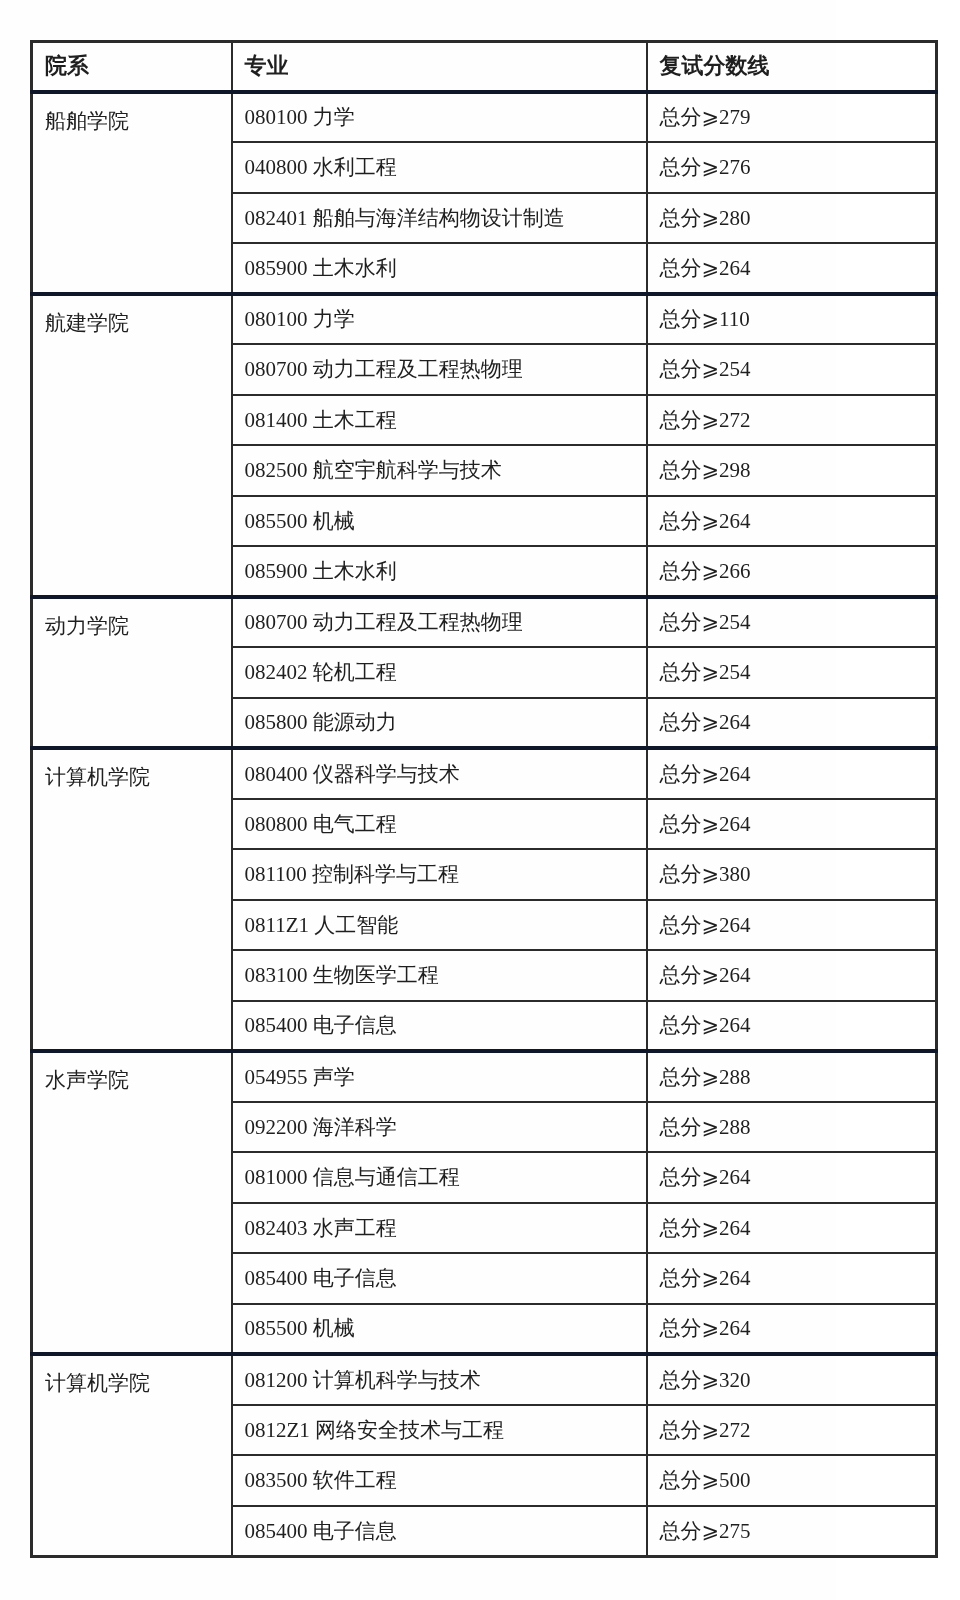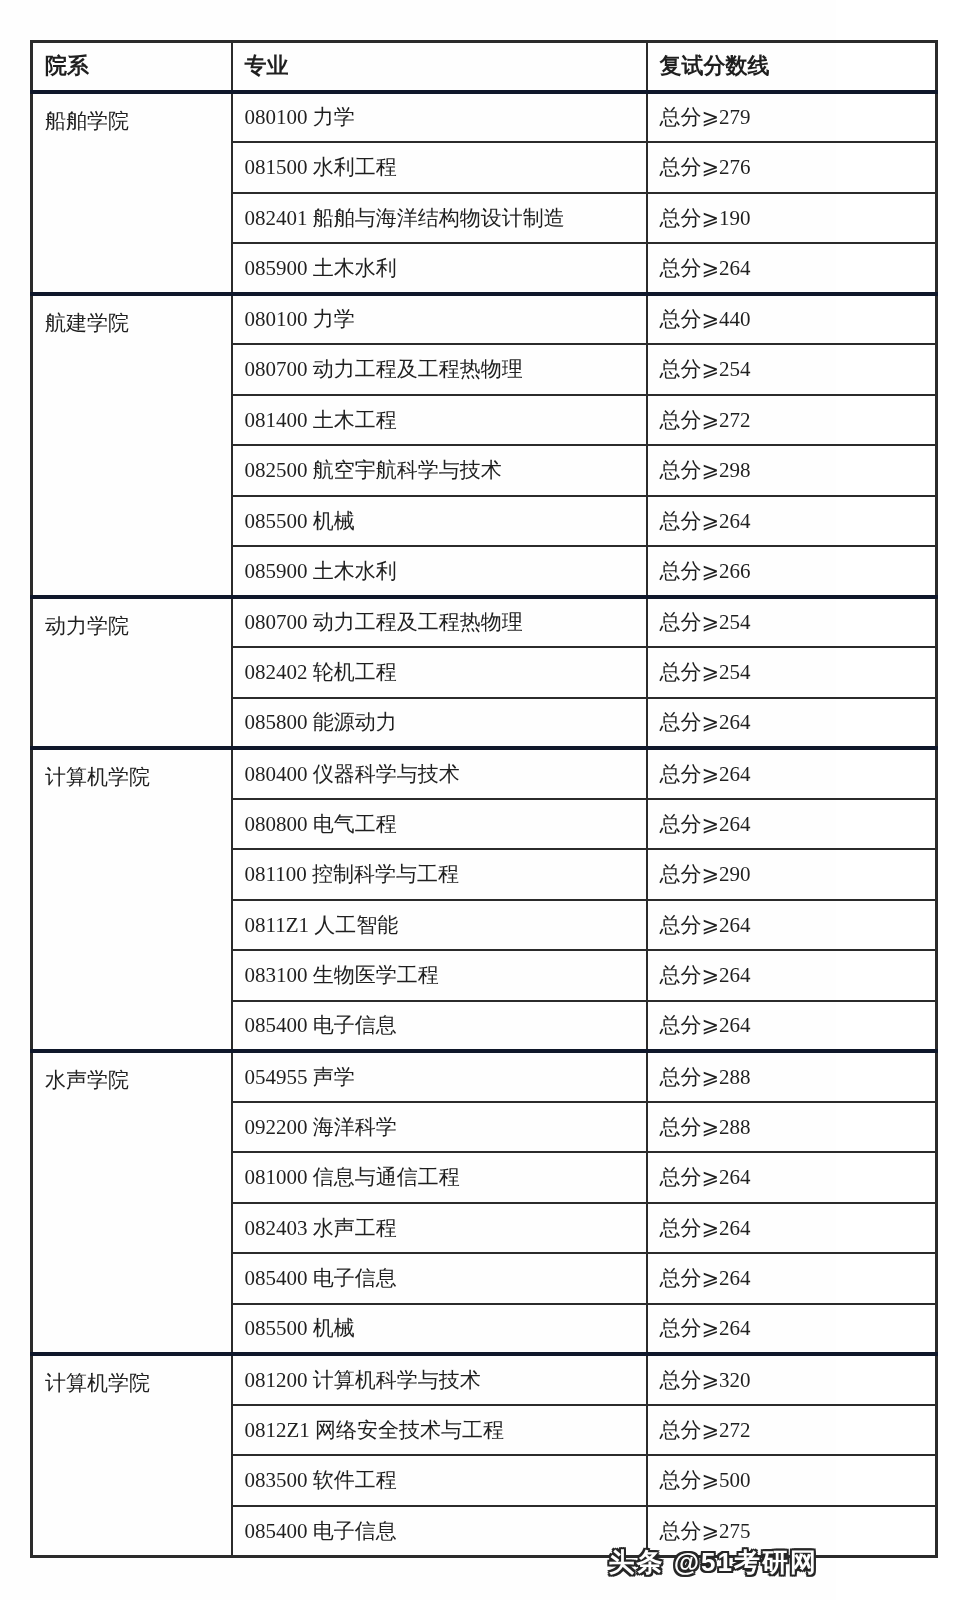--- a/index.html
+++ b/index.html
@@ -105,36 +105,36 @@
       </tr>
     </thead>
     <tbody>
 
       <tr class="section-start">
         <td class="dept-cell" rowspan="4">船舶学院</td>
         <td>080100 力学</td>
         <td>总分⩾279</td>
       </tr>
       <tr>
-        <td>081500 水利工程</td>
+        <td>040800 水利工程</td>
         <td>总分⩾276</td>
       </tr>
       <tr>
         <td>082401 船舶与海洋结构物设计制造</td>
-        <td>总分⩾190</td>
+        <td>总分⩾280</td>
       </tr>
       <tr>
         <td>085900 土木水利</td>
         <td>总分⩾264</td>
       </tr>
 
       <tr class="section-start">
         <td class="dept-cell" rowspan="6">航建学院</td>
         <td>080100 力学</td>
-        <td>总分⩾440</td>
+        <td>总分⩾110</td>
       </tr>
       <tr>
         <td>080700 动力工程及工程热物理</td>
         <td>总分⩾254</td>
       </tr>
       <tr>
         <td>081400 土木工程</td>
         <td>总分⩾272</td>
       </tr>
       <tr>
@@ -168,21 +168,21 @@
         <td class="dept-cell" rowspan="6">计算机学院</td>
         <td>080400 仪器科学与技术</td>
         <td>总分⩾264</td>
       </tr>
       <tr>
         <td>080800 电气工程</td>
         <td>总分⩾264</td>
       </tr>
       <tr>
         <td>081100 控制科学与工程</td>
-        <td>总分⩾290</td>
+        <td>总分⩾380</td>
       </tr>
       <tr>
         <td>0811Z1 人工智能</td>
         <td>总分⩾264</td>
       </tr>
       <tr>
         <td>083100 生物医学工程</td>
         <td>总分⩾264</td>
       </tr>
       <tr>
@@ -229,15 +229,14 @@
         <td>083500 软件工程</td>
         <td>总分⩾500</td>
       </tr>
       <tr>
         <td>085400 电子信息</td>
         <td>总分⩾275</td>
       </tr>
     </tbody>
   </table>
 
-  <div class="watermark">头条 @51考研网</div>
 
 </div>
 
 </body></html>

